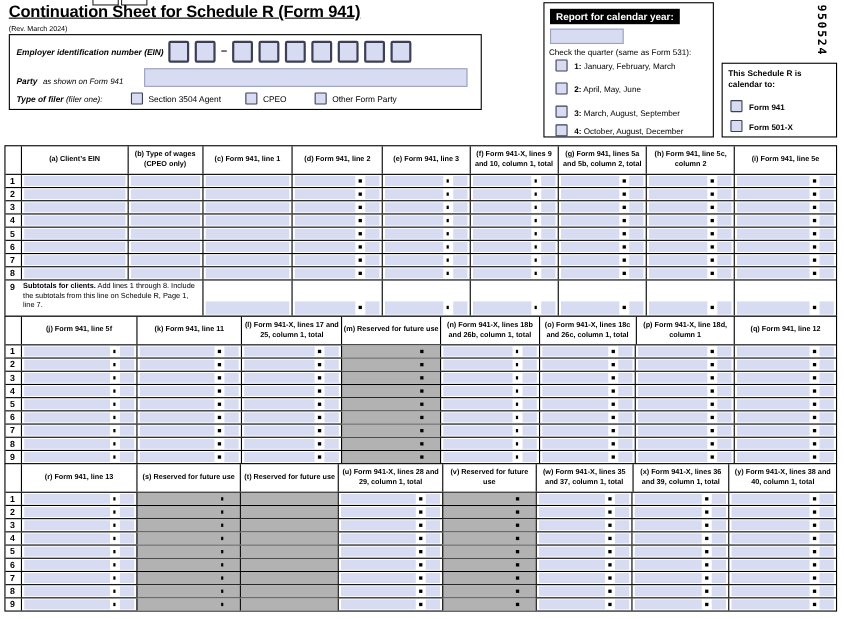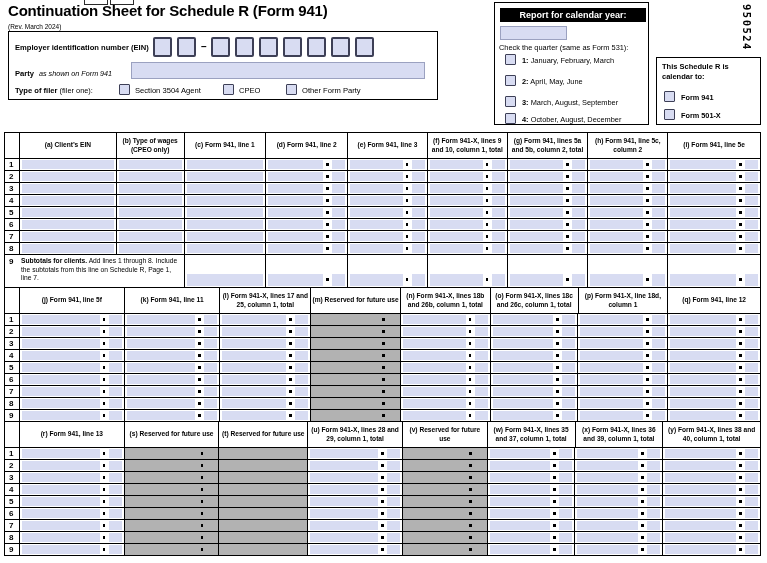--- a/index.html
+++ b/index.html
@@ -3,39 +3,39 @@
 <meta charset="utf-8">
 <style>
   html,body { margin:0; padding:0; }
   body {
     width:767px; height:563px; background:#ffffff; position:relative;
     font-family:"Liberation Sans", sans-serif; color:#000; overflow:hidden;
   }
   .abs { position:absolute; }
 
   
-  .form-title { left:8px; top:2px; font-size:15px; font-weight:bold; letter-spacing:-0.2px; }
+  .form-title { left:8px; top:2px; font-size:15px; font-weight:bold; letter-spacing:-0.2px;text-decoration:underline; }
   .form-rev { left:8px; top:23px; font-size:6.5px; }
   .cutmark { top:-9px; width:22px; height:12px; border:1.5px solid #2a2a2a; background:#fff; }
 
   .box { border:1.6px solid #000; box-sizing:border-box; background:#fff; }
 
   
   #employer-box { left:8px; top:31px; width:430px; height:69px; }
-  .lab-b { font-weight:bold; font-size:7.6px; }
+  .lab-b { font-weight:bold; font-size:7.6px;font-style:italic; }
   .lab-i { font-style:italic; font-size:7.2px; }
   .einb { position:absolute; width:19px; height:20px; border:2px solid #3d3f56; border-radius:2px; background:#d8dcf2; box-sizing:border-box; }
   .ein-dash { position:absolute; font-weight:bold; font-size:10px; }
   .fldrect { position:absolute; background:#d8dcf2; border:1px solid #9ba1c0; box-sizing:border-box; }
   .cb { position:absolute; width:11px; height:11px; background:#d8dcf2; border:1.6px solid #3d3f56; border-radius:1px; box-sizing:border-box; }
   .cb-label { position:absolute; font-size:7.6px; white-space:nowrap; }
 
   
   #report-box { left:494px; top:2px; width:155px; height:123px; }
-  .banner { position:absolute; left:5px; top:5px; width:146px; height:14px; background:#000; color:#fff;
+  .banner { position:absolute; left:5px; top:5px; width:118px; height:14px; background:#000; color:#fff;
             font-weight:bold; font-size:9px; display:flex; align-items:center; justify-content:center; }
   .small-t { font-size:7.4px; }
 
   
   #attached-box { left:656px; top:57px; width:105px; height:68px; }
 
   
   .vcode { left:741px; top:4px; writing-mode:vertical-rl; font-family:"DejaVu Sans Mono", monospace;
            font-size:10.5px; letter-spacing:1.5px; font-weight:bold; }
 

